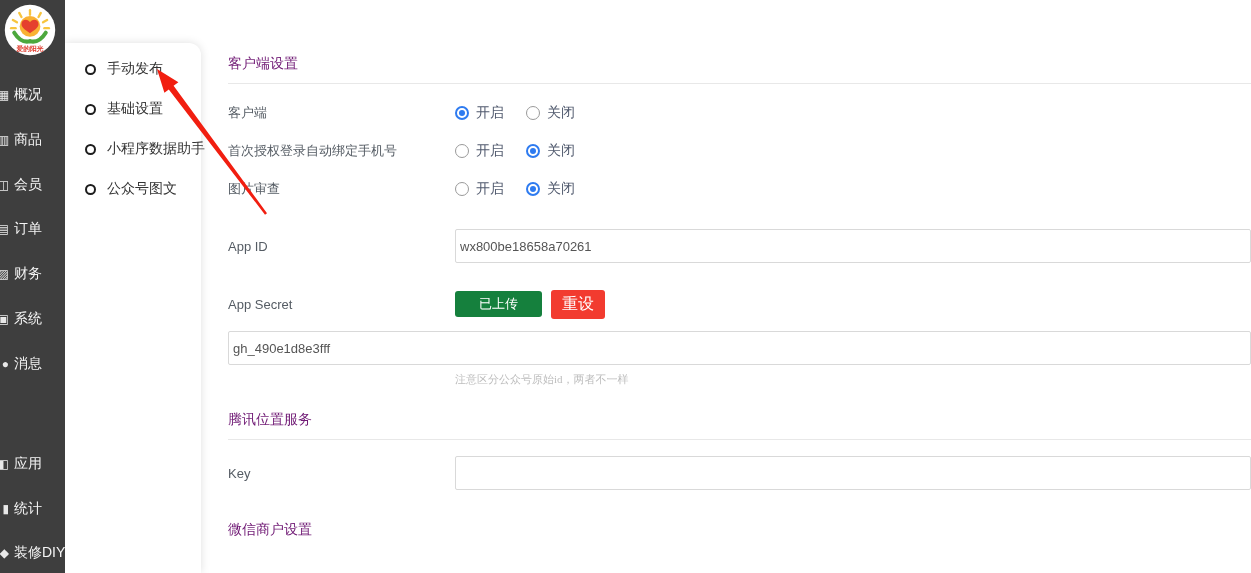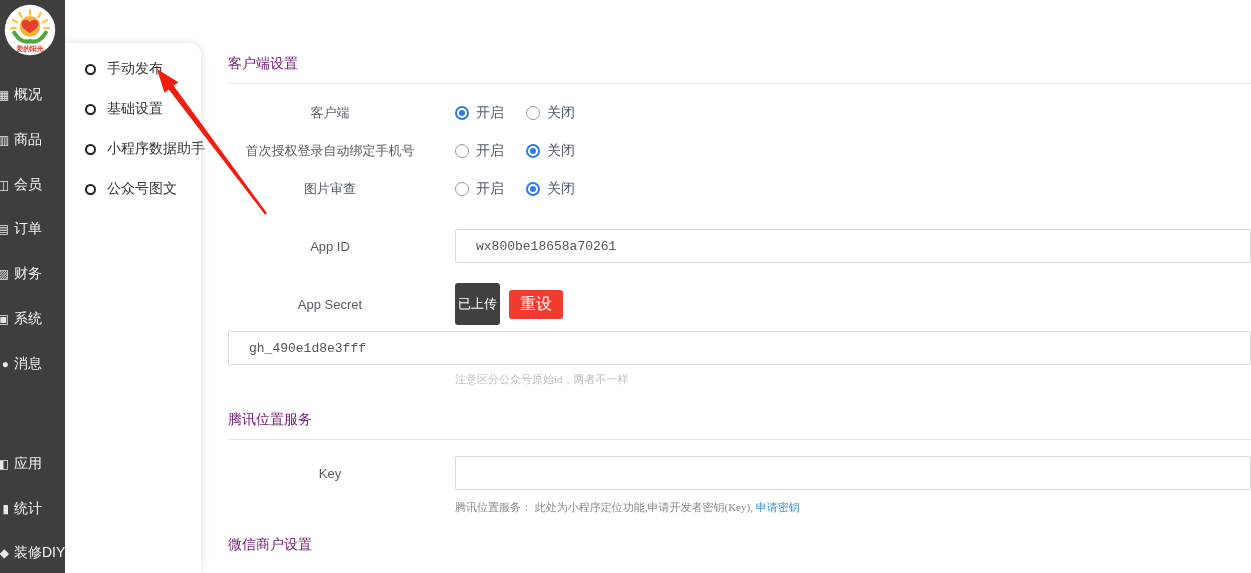--- a/index.html
+++ b/index.html
@@ -39,47 +39,47 @@
   }
   
   .main {
     position: absolute; left: 200px; top: 0; right: 0; bottom: 0;
     padding: 55px 0 0 28px; background: #fff; z-index: 1; overflow: hidden;
   }
   .section-title { font-size: 14px; color: #701a75; height: 17px; line-height: 17px; }
   .divider { height: 1px; background: #e8e8e8; margin-top: 11px; }
   .form-row { display: flex; align-items: center; }
   .form-label {
-    width: 204px; text-align: center; margin-right: 23px; flex: none;
+    width: 204px; text-align: left; margin-right: 23px; flex: none;
     font-size: 13px; color: #555c64; white-space: nowrap;
   }
   .form-control { flex: 1; display: flex; align-items: center; }
   .radio-row { height: 19px; margin-bottom: 19px; }
   .radio-option { display: inline-flex; align-items: center; margin-right: 22px; cursor: pointer; }
   .radio {
     width: 14px; height: 14px; border-radius: 50%; border: 1px solid #9a9a9a;
     background: #fff; display: inline-block; margin-right: 7px; position: relative; flex: none;
   }
   .radio.checked { border: 2px solid #2e7bf0; }
   .radio.checked::after {
     content: ""; position: absolute; left: 2px; top: 2px; right: 2px; bottom: 2px;
     background: #2e7bf0; border-radius: 50%;
   }
   .radio-label { font-size: 14px; color: #515a6e; }
   .text-input {
     width: calc(100% + 4px); height: 34px; border: 1px solid #d9d9d9; border-radius: 2px;
-    padding: 0 20px; font-size: 13px; color: #555; outline: none; background: #fff;
-    font-family: Liberation Mono, monospace;
+    padding: 0 4px; font-size: 13px; color: #555; outline: none; background: #fff;
+    font-family: Liberation Sans, sans-serif;
   }
   .input-row { margin-bottom: 22px; }
   .btn {
     border: none; color: #fff; border-radius: 3px; cursor: pointer;
     font-family: "Liberation Sans", "DejaVu Sans", sans-serif;
   }
-  .btn-green { background: #404040; font-size: 13px; height: 42px; padding: 0 3px; }
+  .btn-green { background: #15803d; font-size: 13px; height: 26px; padding: 0 24px; }
   .btn-red   { background: #f23b2f; font-size: 16px; height: 29px; padding: 0 11px; margin-left: 9px; }
   .form-help { margin-left: 227px; font-size: 11px; margin-top: 7px; font-family: Liberation Serif, serif; }
   .help-muted { color: #bdbdbd; }
   .help-gray  { color: #8a8a8a; }
   .help-link  { color: #3d8fd8; cursor: pointer; }
   .arrow-overlay {
     position: absolute; left: 0; top: 0; width: 1251px; height: 573px;
     z-index: 20; pointer-events: none;
   }
 </style>
@@ -248,23 +248,20 @@
 
   <div style="height:16px"></div>
 
   <div class="form-row" style="margin-bottom:10px">
     <label class="form-label">Key</label>
     <div class="form-control">
       <input type="text" class="text-input" value="" style="">
     </div>
   </div>
 
-  <div class="form-help" style="margin-top:3px">
-    <span class="help-gray">腾讯位置服务： 此处为小程序定位功能,申请开发者密钥(Key), </span><span class="help-link">申请密钥</span>
-  </div>
 
   <div style="height:21px"></div>
 
   <div class="section-title">微信商户设置</div>
 
 </div>
 
 <svg class="arrow-overlay" viewBox="0 0 1251 573">
   <polygon points="157,69 164.4,92.7 168.8,89.4 265,214.7 267,213.3 173.6,85.8 178.4,82.3" fill="#f11e10"></polygon>
 </svg>

